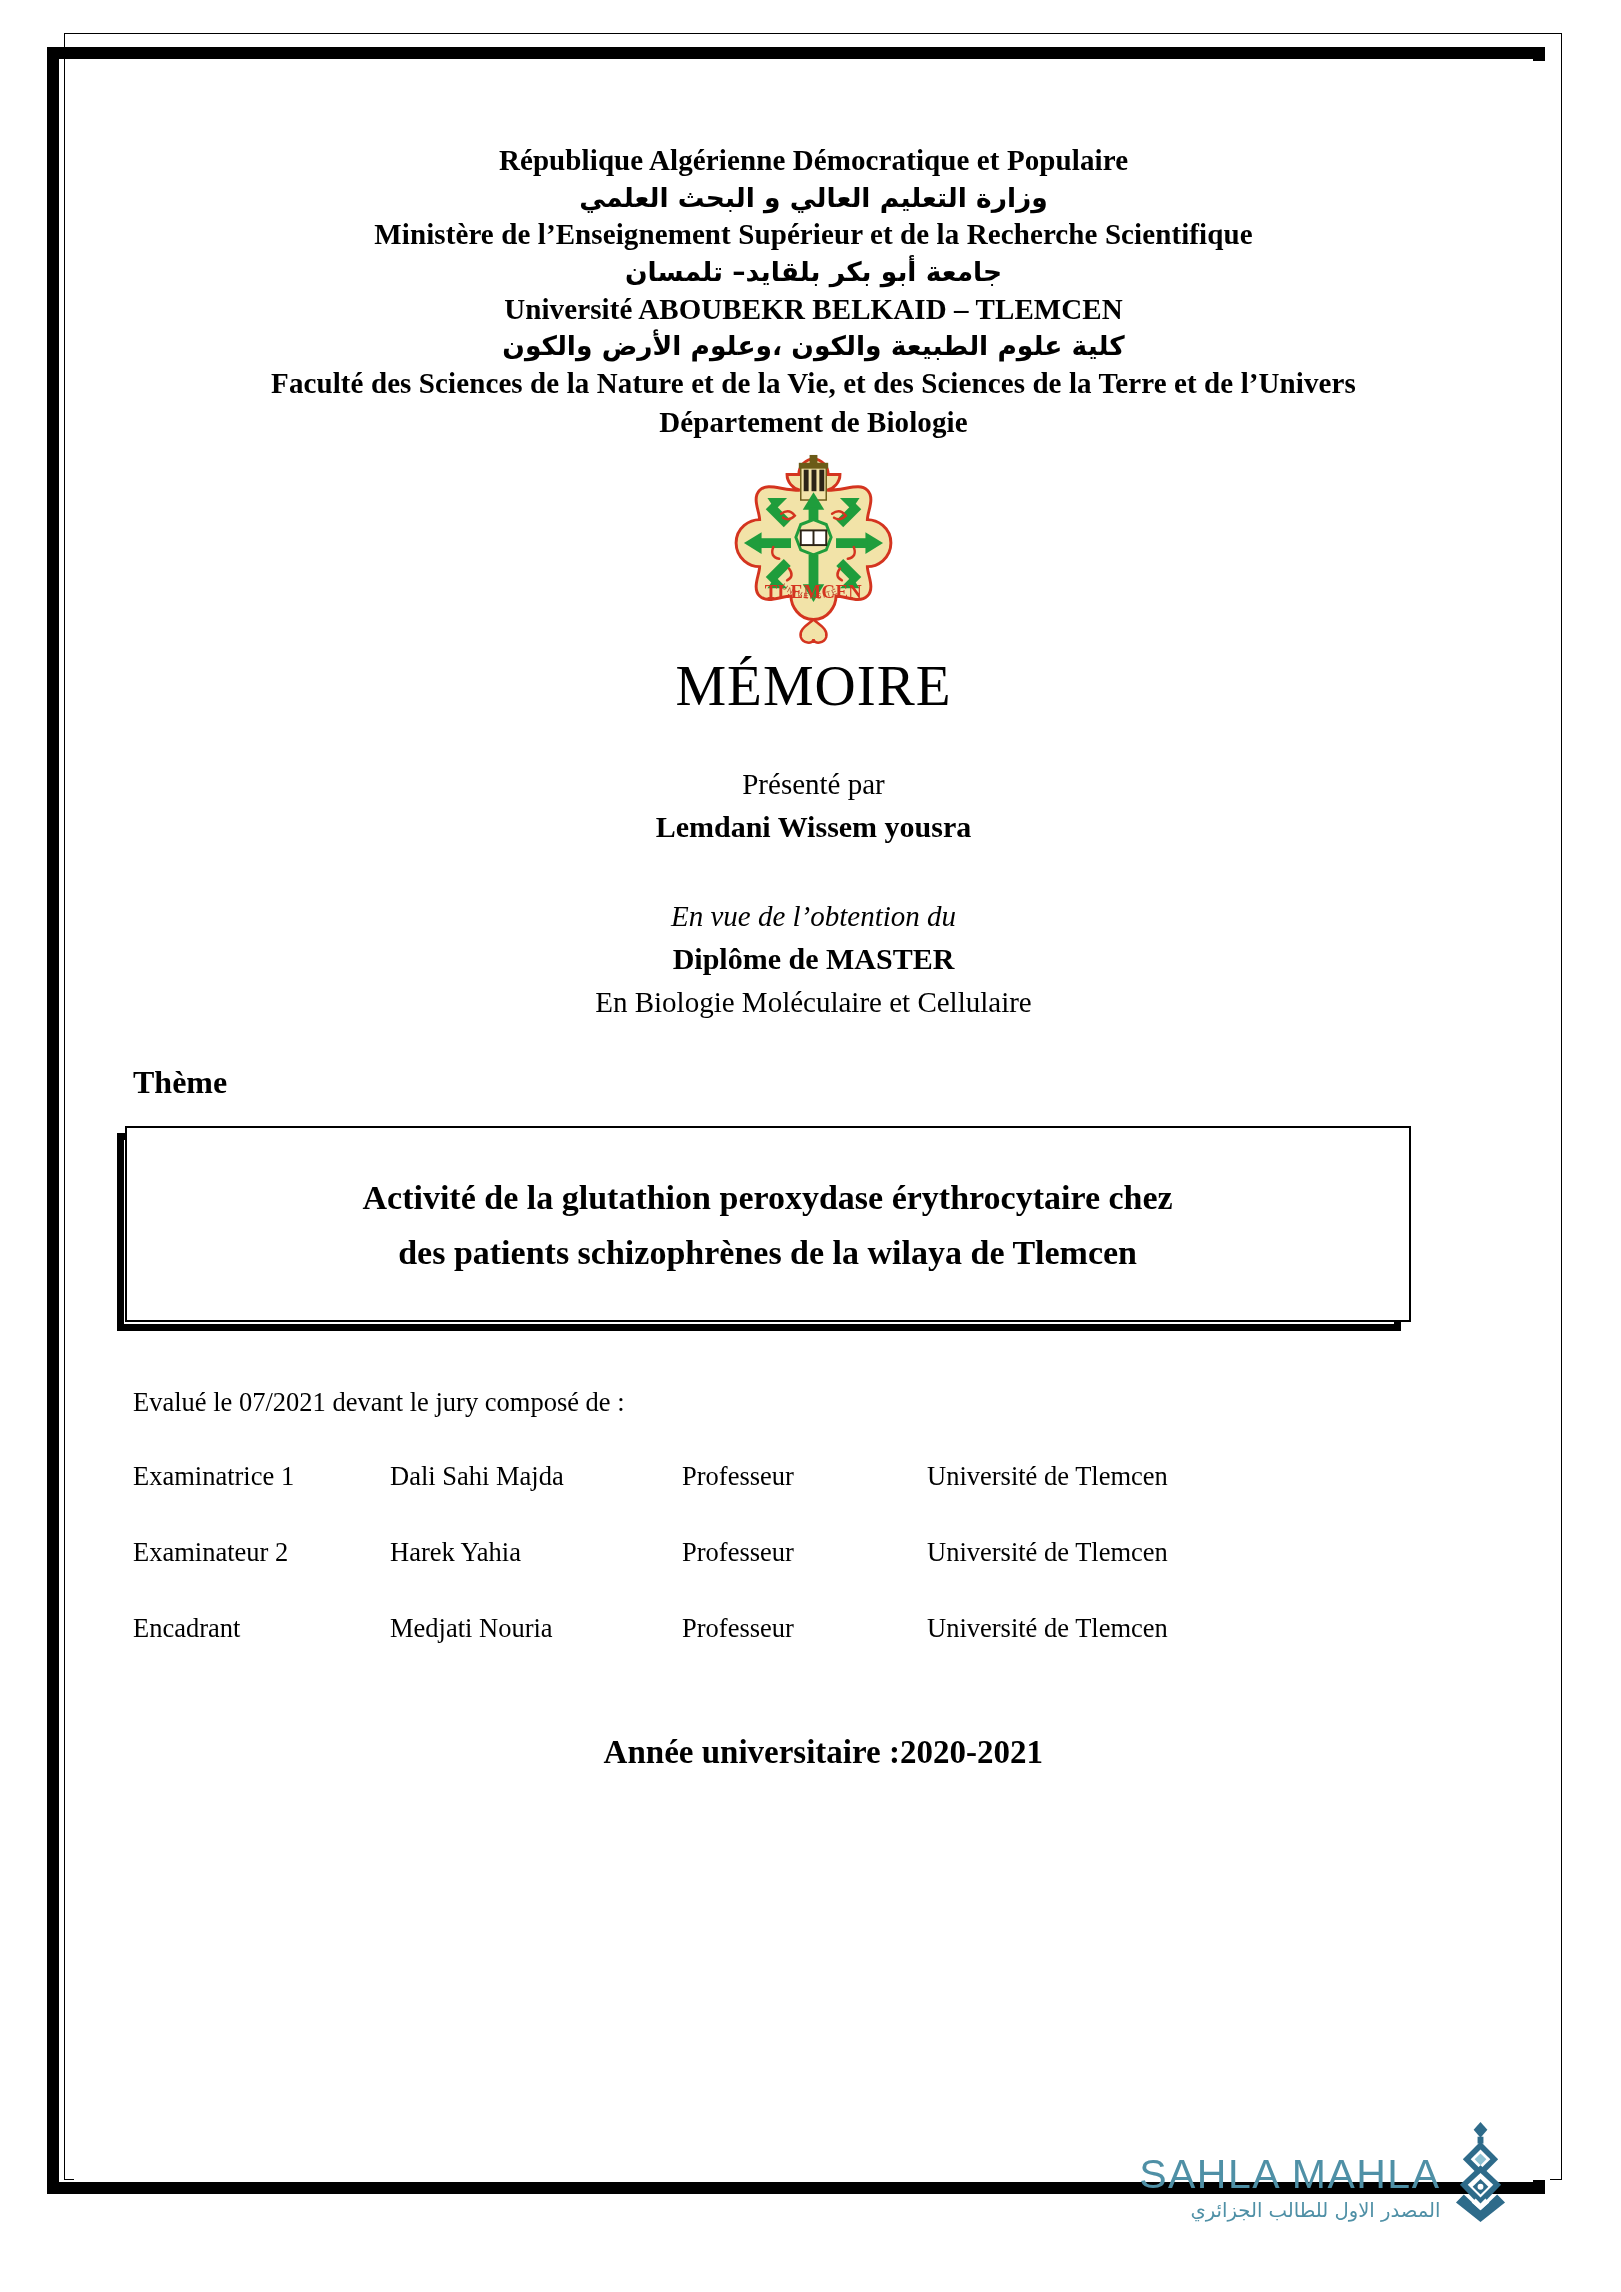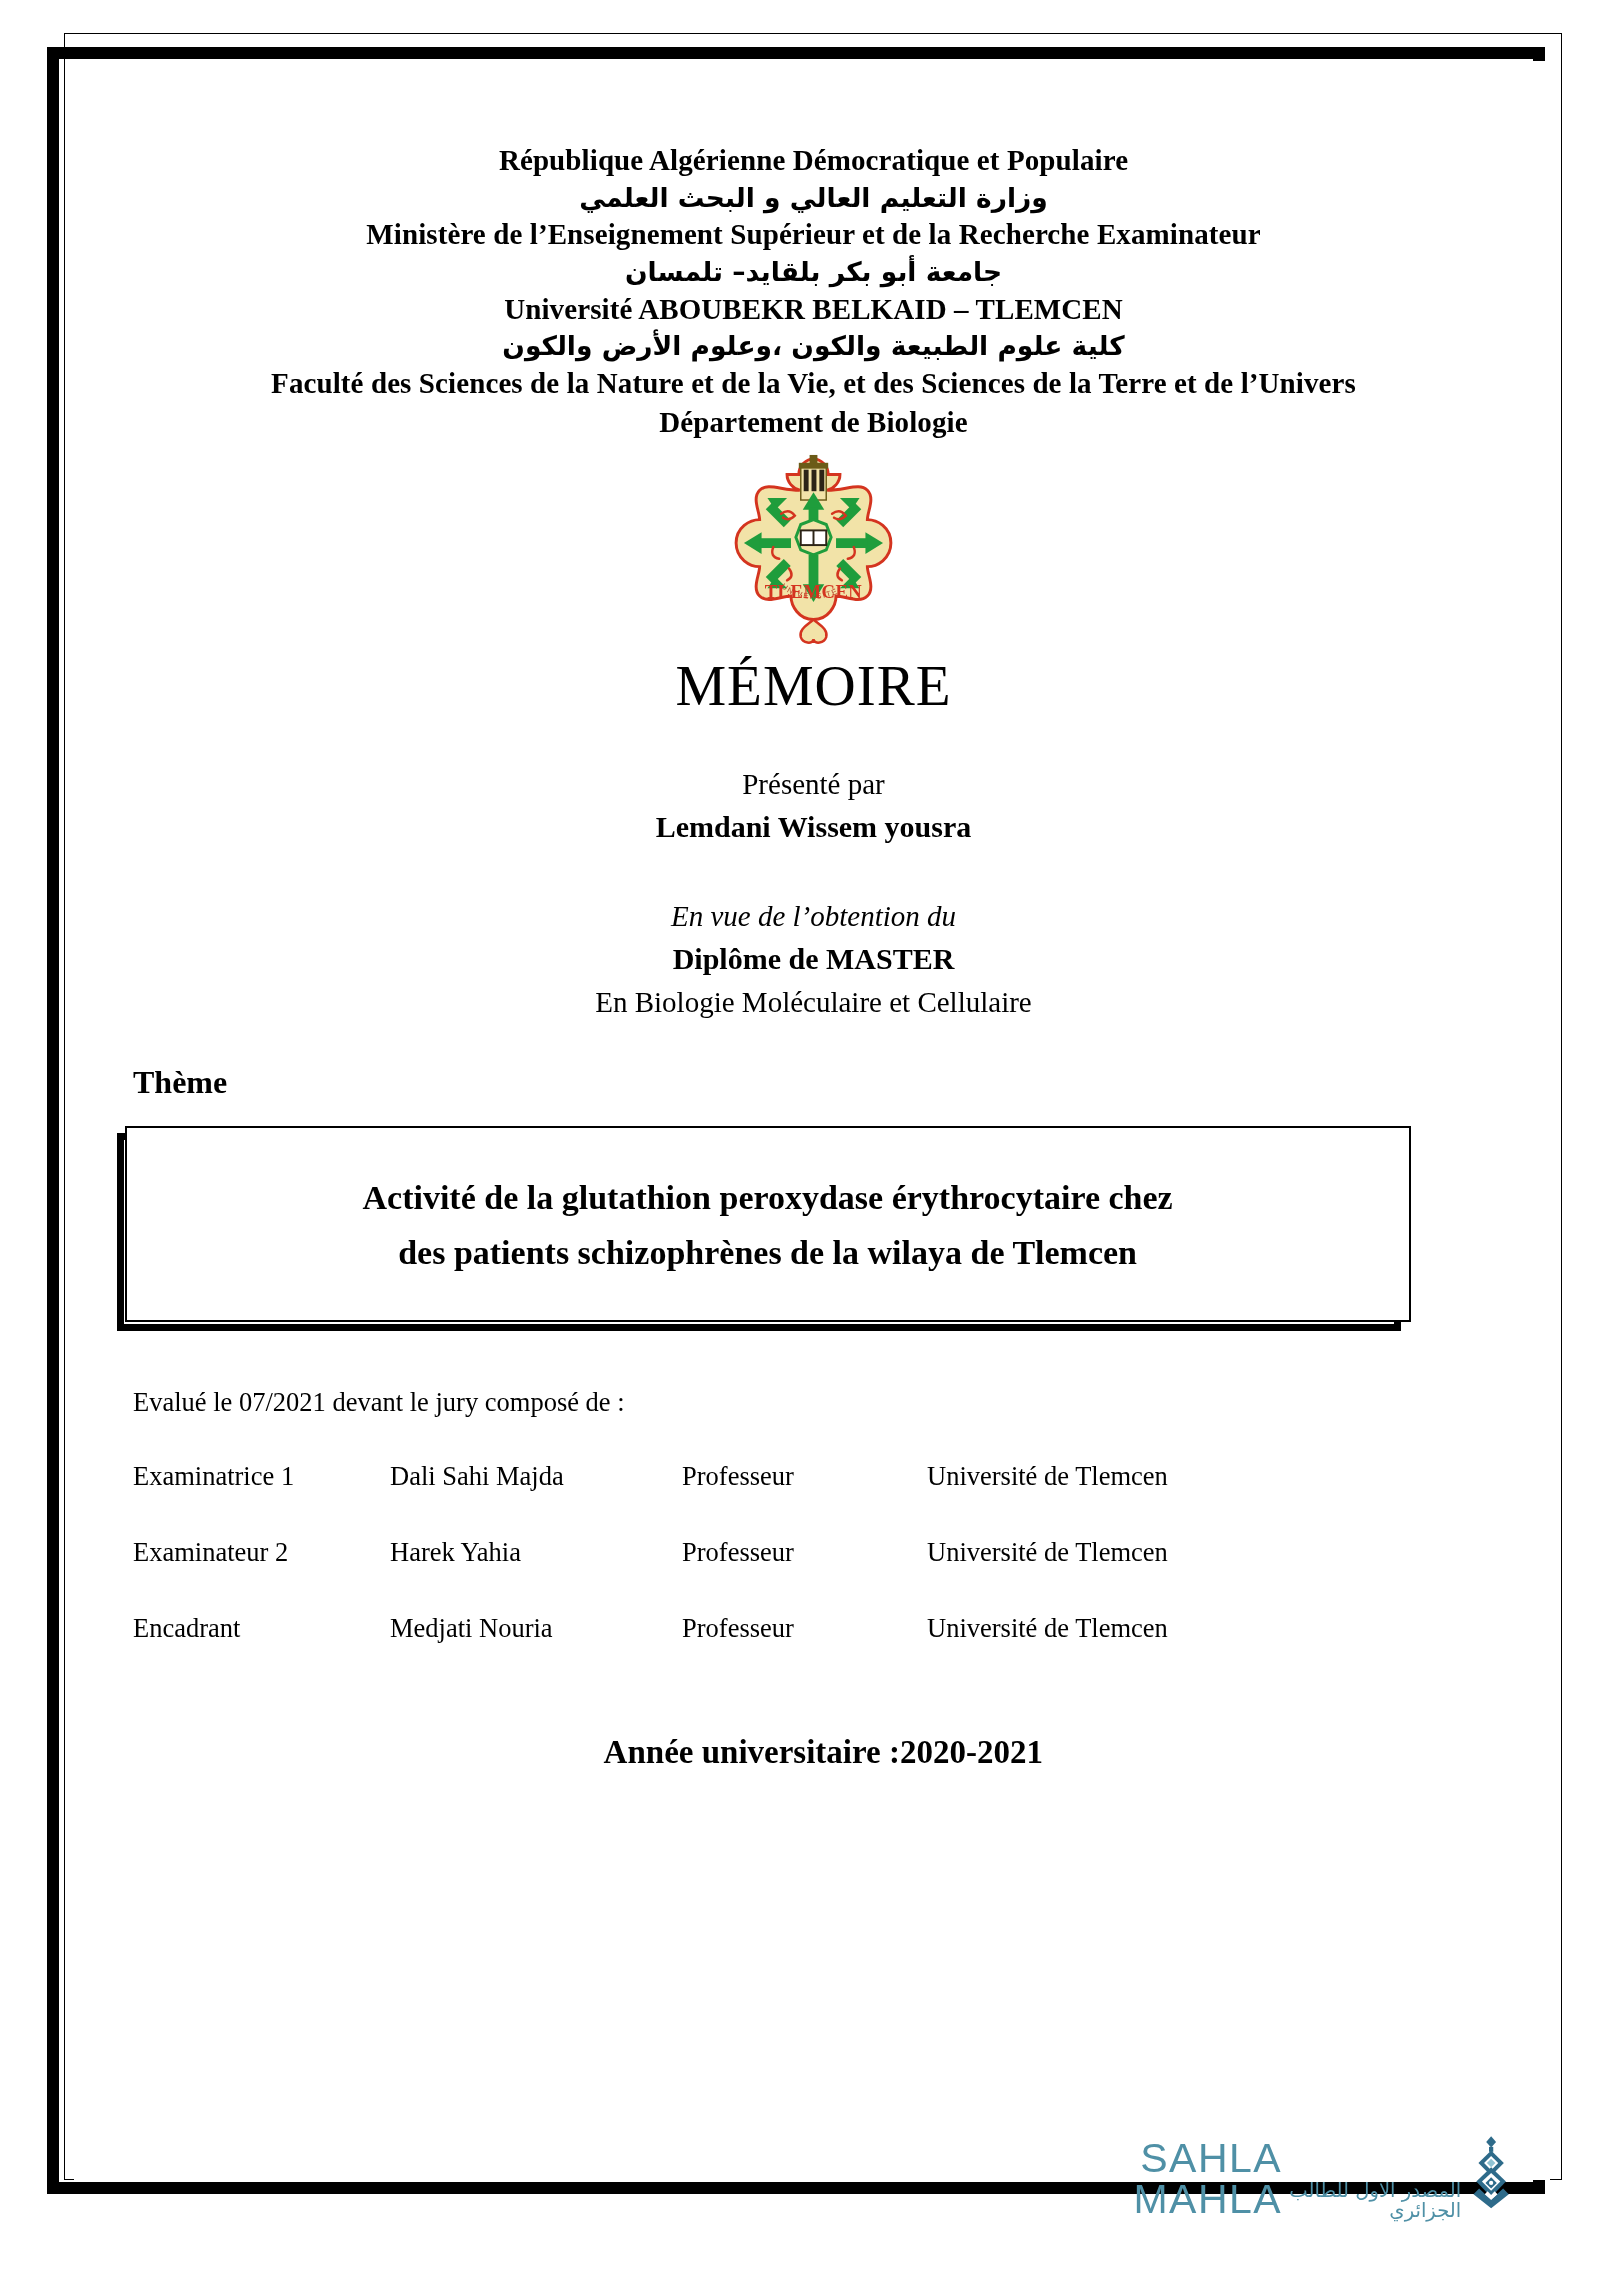--- a/index.html
+++ b/index.html
@@ -209,21 +209,21 @@
     width: 451px;
     text-align: right;
   }
   .wm-row {
     display: flex;
     align-items: flex-end;
     justify-content: flex-end;
   }
   .wm-text {
     display: flex;
-    flex-direction: row;
+    flex-direction: column;
     align-items: flex-end;
     padding-bottom: 3.9px;
   }
   .wm-title {
     font-family: "Liberation Sans", "DejaVu Sans", sans-serif;
     font-size: 41px;
     font-weight: normal;
     letter-spacing: 1.5px;
     color: #4f90a6;
     line-height: 1;
@@ -245,21 +245,21 @@
 
   <div class="frame-shadow"></div>
   <div class="frame-line"></div>
   <div class="frame-inner"></div>
 
   <div class="content">
 
     <div class="hdr hdr-block">
       <div class="hdr-line hdr-fr">République Algérienne Démocratique et Populaire</div>
       <div class="hdr-line hdr-ar">وزارة التعليم العالي و البحث العلمي</div>
-      <div class="hdr-line hdr-fr">Ministère de l’Enseignement Supérieur et de la Recherche Examinateur</div>
+      <div class="hdr-line hdr-fr">Ministère de l’Enseignement Supérieur et de la Recherche Scientifique</div>
       <div class="hdr-line hdr-ar">جامعة أبو بكر بلقايد– تلمسان</div>
       <div class="hdr-line hdr-fr">Université ABOUBEKR BELKAID – TLEMCEN</div>
       <div class="hdr-line hdr-ar">كلية علوم الطبيعة والكون ،وعلوم الأرض والكون</div>
       <div class="hdr-line hdr-fr">Faculté des Sciences de la Nature et de la Vie, et des Sciences de la Terre et de l’Univers</div>
       <div class="hdr-line hdr-fr">Département de Biologie</div>
     </div>
 
     <div class="emblem-wrap">
       <svg class="emblem" width="167" height="192" viewBox="0 0 170 196">
 

